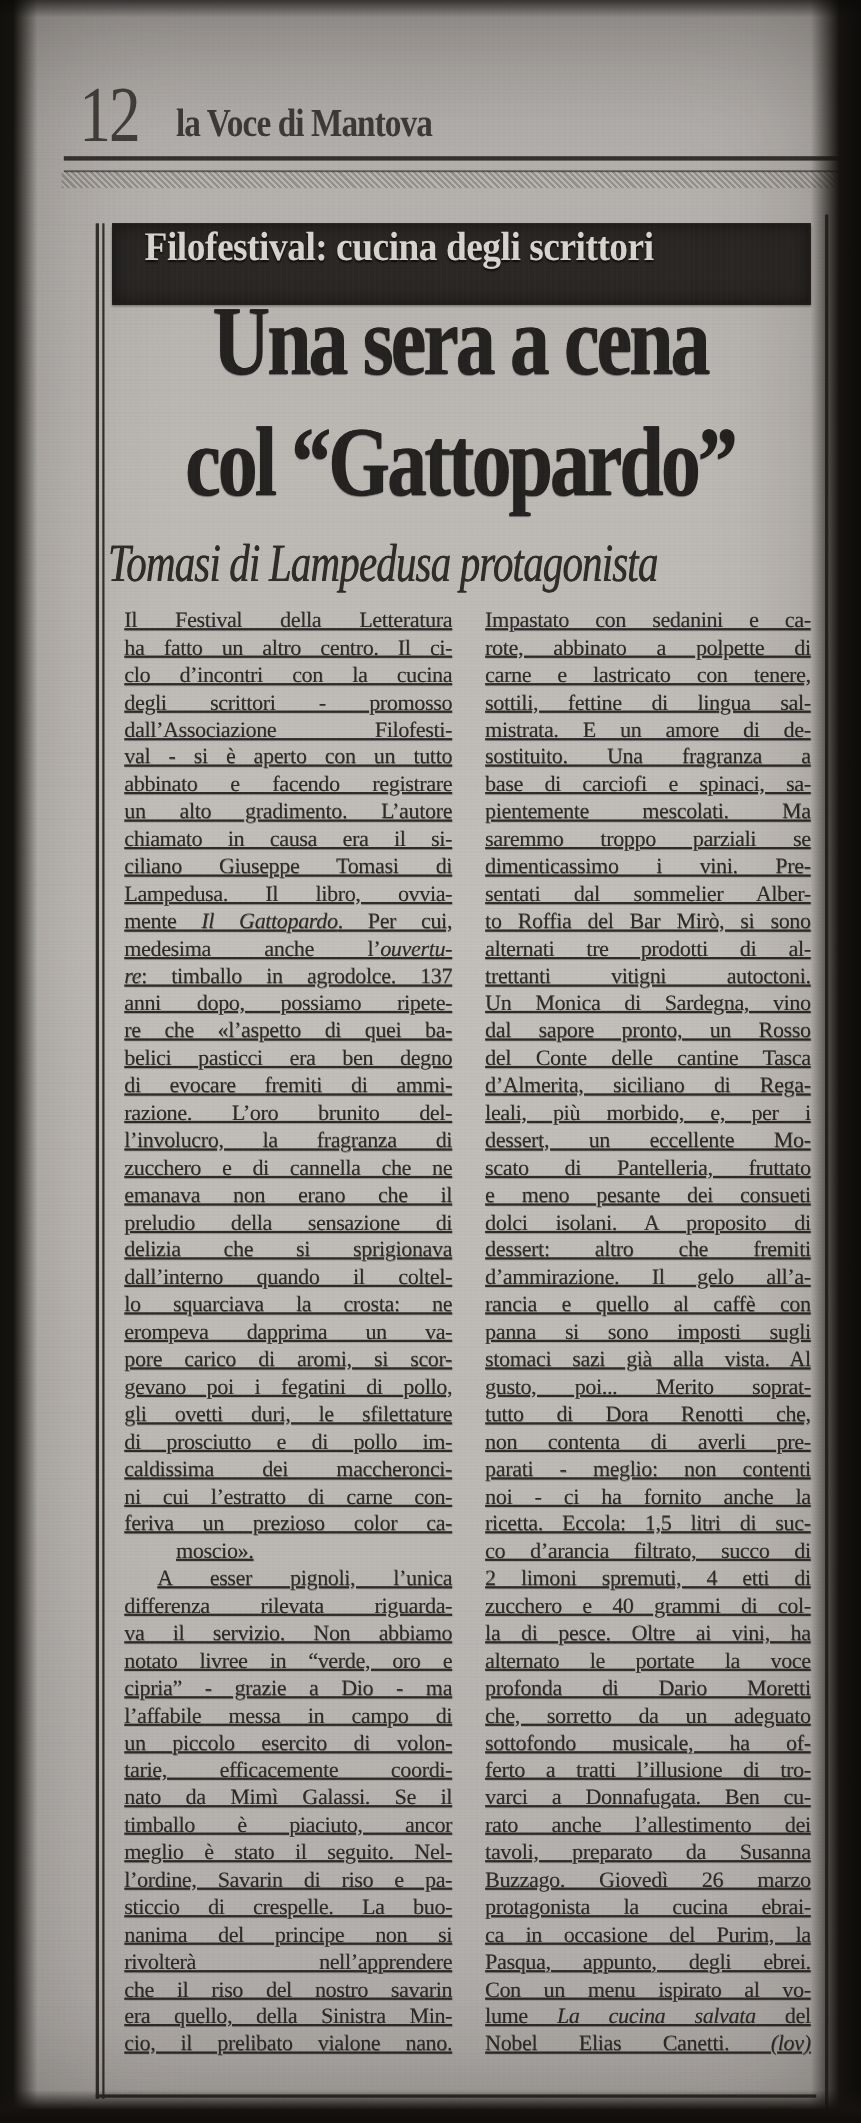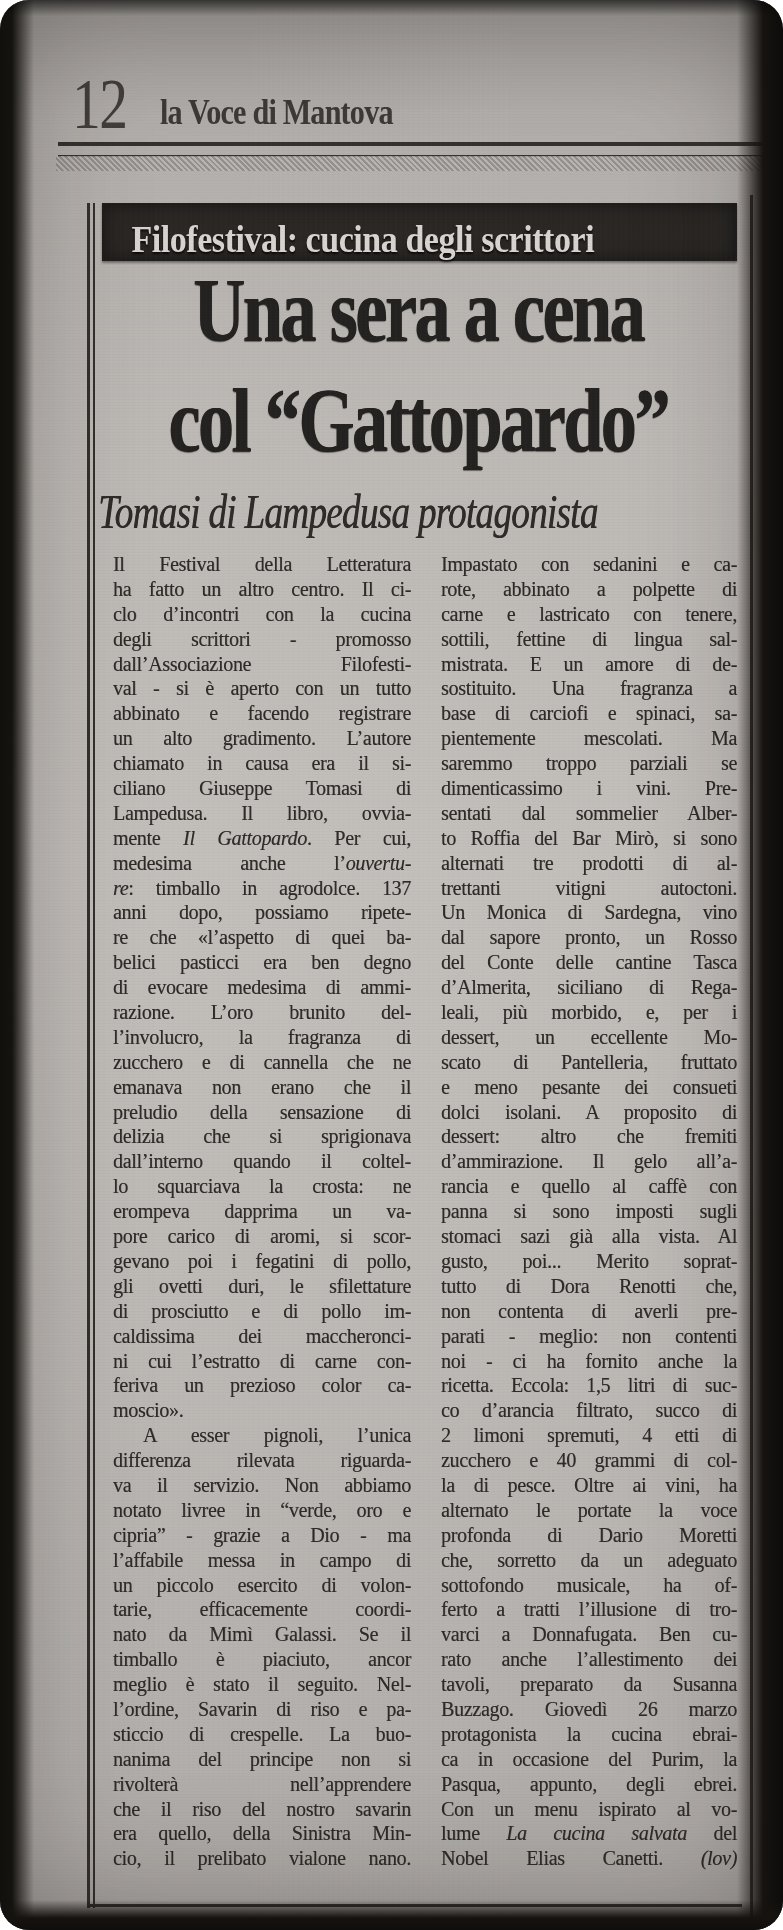--- a/index.html
+++ b/index.html
@@ -4,21 +4,20 @@
 <title>la Voce di Mantova - scan</title>
 <style>
   html,body { margin:0; padding:0; }
   #page {
     position: relative;
     width: 783px; height: 1930px;
     overflow: hidden;
     background: linear-gradient(180deg,#a39f9c 0%,#b2aeab 6%,#bcb8b4 22%,#c2beba 45%,#bcb8b4 70%,#b3afac 90%,#aba7a4 100%);
     font-family: "Liberation Serif", "DejaVu Serif", serif;
     color: #2d2a28;
-    border-radius: 29px;
   }
   
   .vignette { position:absolute; inset:0; box-shadow: inset 0 0 140px rgba(20,18,15,.38); pointer-events:none; z-index:40; }
   .grain { position:absolute; inset:0; z-index:39; pointer-events:none; opacity:.5;
     background:
       repeating-linear-gradient(0deg, rgba(0,0,0,.025) 0 1px, transparent 1px 3px),
       repeating-linear-gradient(90deg, rgba(255,255,255,.02) 0 2px, transparent 2px 5px);
   }
   .edge { position:absolute; z-index:41; pointer-events:none; }
   .edge-left  { left:0; top:0; bottom:0; width:34px;
@@ -49,24 +48,24 @@
   .halftone { position:absolute; left:56px; right:0; top:156px; height:15px; opacity:.85;
     background: repeating-linear-gradient(45deg,#8e8a87 0 2px,#b9b5b1 2px 4px); }
 
   
   .v-rule { position:absolute; top:203px; bottom:22px; width:2.5px; background:#34312d; z-index:3; }
   .v-rule.a { left:87px; } .v-rule.b { left:92.5px; }
   .h-rule-bottom { position:absolute; left:87px; width:655px; top:1904px; height:3px; background:#34312d; z-index:3; }
 
   
   .kicker {
-    position:absolute; left:102px; top:203px; width:635px; height:58px;
+    position:absolute; left:102px; top:203px; width:635px; height:74px;
     background:#2a2725;
     box-shadow: 0 2px 2px rgba(30,27,24,.45), inset 0 0 0 2px #201d1b, inset 0 0 18px rgba(0,0,0,.5);
-    display:flex; align-items:flex-end; z-index:4;
+    display:flex; align-items:flex-start; z-index:4;
   }
   .kicker-text {
     padding-left:32px;
     font-size:37px; font-weight:bold; color:#d7d3cf;
     letter-spacing:-.5px; white-space:nowrap;
     transform: scaleX(.92); transform-origin:left center;
     text-shadow: 0 2px 2px rgba(0,0,0,.7);
   }
 
   
@@ -80,32 +79,32 @@
   }
   .subtitle {
     position:absolute; left:98px; top:487px;
     font-style:italic; font-size:49px; line-height:1; color:#2e2b29;
     letter-spacing:-1px; white-space:nowrap;
     transform: scaleX(.76); transform-origin:left top;
     text-shadow:.6px 0 0 #2e2b29;
   }
 
   
-  .col { position:absolute; top:552px; z-index:2; }
+  .col { position:absolute; top:552px; z-index:2;text-decoration:underline; }
   .col-left  { left:113px; width:298px; }
   .col-right { left:441px; width:296px; }
   .bline {
     height:24.9px; line-height:24.9px;
     font-size:20px; letter-spacing:-.3px;
     text-align:justify; text-align-last:justify;
     overflow:visible; white-space:nowrap;
     text-shadow:.4px .4px 0 rgba(45,42,40,.45);
   }
   .bline.indent { padding-left:30px; }
-  .bline.ragged { text-align-last:left; }
+  .bline.ragged { text-align-last:left;margin-left:47px; }
 </style>
 </head>
 <body>
 
 <div id="page" style="color: rgb(45, 42, 40);">
 
   <div class="page-number">12</div>
   <div class="masthead">la Voce di Mantova</div>
   <div class="header-rule"></div>
   <div class="halftone"></div>
@@ -137,21 +136,21 @@
       <div class="bline">un alto gradimento. L’autore</div>
       <div class="bline">chiamato in causa era il si-</div>
       <div class="bline">ciliano Giuseppe Tomasi di</div>
       <div class="bline">Lampedusa. Il libro, ovvia-</div>
       <div class="bline">mente <i>Il Gattopardo</i>. Per cui,</div>
       <div class="bline">medesima anche l’<i>ouvertu-</i></div>
       <div class="bline"><i>re</i>: timballo in agrodolce. 137</div>
       <div class="bline">anni dopo, possiamo ripete-</div>
       <div class="bline">re che «l’aspetto di quei ba-</div>
       <div class="bline">belici pasticci era ben degno</div>
-      <div class="bline">di evocare medesima di ammi-</div>
+      <div class="bline">di evocare fremiti di ammi-</div>
       <div class="bline">razione. L’oro brunito del-</div>
       <div class="bline">l’involucro, la fragranza di</div>
       <div class="bline">zucchero e di cannella che ne</div>
       <div class="bline">emanava non erano che il</div>
       <div class="bline">preludio della sensazione di</div>
       <div class="bline">delizia che si sprigionava</div>
       <div class="bline">dall’interno quando il coltel-</div>
       <div class="bline">lo squarciava la crosta: ne</div>
       <div class="bline">erompeva dapprima un va-</div>
       <div class="bline">pore carico di aromi, si scor-</div>

